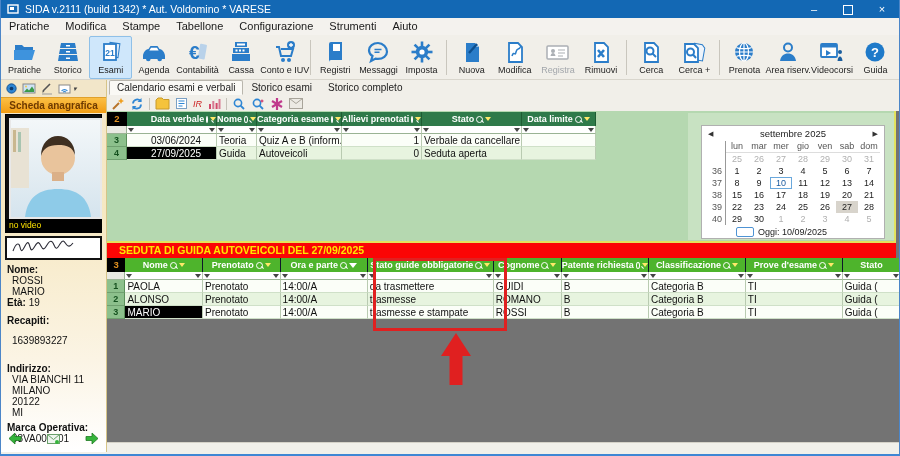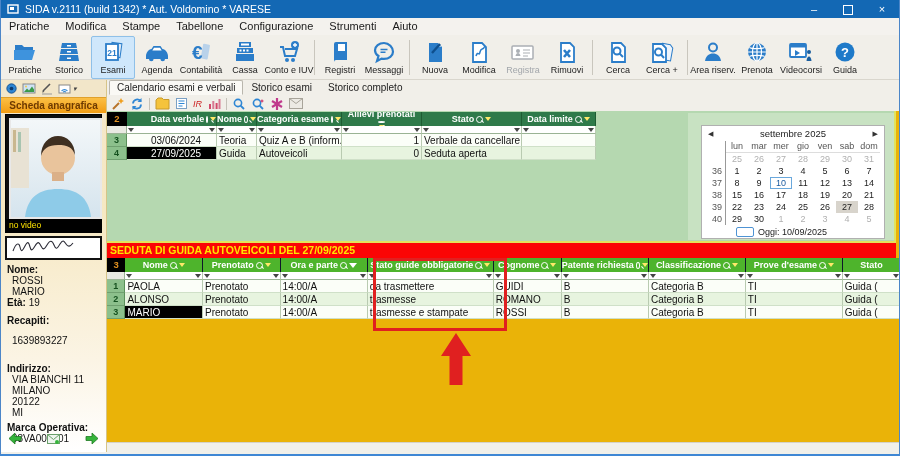--- a/index.html
+++ b/index.html
@@ -41,21 +41,21 @@
     background:linear-gradient(180deg,#f3f7f9 0%,#e2ecf2 60%,#d5e4ee 100%);overflow:hidden;}
   .novideo{position:absolute;left:0;bottom:0;width:100%;height:13px;background:#000;color:#ffe400;
     font-size:8.5px;line-height:13px;padding-left:3px;box-sizing:border-box;}
   .sigbox{position:absolute;left:4px;top:156px;width:97px;height:24px;background:#fff;border:2px solid #111;box-sizing:border-box;}
   .sb-info{position:absolute;left:6px;top:184px;width:96px;font-size:10px;color:#111;line-height:11px;}
   .sb-info b{font-weight:bold;}
   .ind{padding-left:5px;}
   .sbnav{position:absolute;left:0;bottom:3px;width:100%;display:flex;align-items:center;justify-content:space-between;
     padding:0 7px;box-sizing:border-box;}
   
-  .content{position:absolute;left:106px;top:80px;width:794px;height:363px;background:#eab308;overflow:hidden;}
+  .content{position:absolute;left:106px;top:80px;width:794px;height:363px;background:#737373;overflow:hidden;}
   .topstrip{position:absolute;left:0;top:0;width:794px;height:31px;background:#f1efe9;}
   .tabbar{position:absolute;left:2px;top:0;height:15px;display:flex;font-size:10px;color:#222;}
   .tab{padding:1px 7px 0 7px;border:1px solid transparent;}
   .tab.on{background:#faf9f5;border-color:#b9b6ad;border-bottom-color:#faf9f5;border-radius:2px 2px 0 0;}
   .minibar{position:absolute;left:4px;top:16px;height:15px;display:flex;align-items:center;gap:5px;}
   .mbtn{display:flex;align-items:center;height:14px;}
   .msep{width:1px;height:12px;background:#c5c2b9;}
   .ir{color:#cc2222;font-weight:normal;font-size:9px;font-style:italic;}
   
   .greenarea{position:absolute;left:0;top:31px;width:789px;height:132px;background:#b5d8b0;
@@ -70,21 +70,21 @@
   .cdn{text-align:center;color:#555;border-bottom:1px solid #ddd;padding-bottom:1px;}
   .cw{text-align:right;padding-right:3px;color:#555;border-right:1px solid #999;line-height:12px;}
   .cd{text-align:center;line-height:12px;color:#222;box-sizing:border-box;}
   .cd.mut{color:#b0b0b0;}
   .cd.today{border:1px solid #6aa8dc;line-height:10px;color:#1a5a9e;}
   .cd.sel{background:#d8d4cc;}
   .calfoot{display:flex;align-items:center;gap:4px;padding:2px 0 0 34px;}
   .todaybox{display:inline-block;width:16px;height:8px;border:1.5px solid #4e93d4;border-radius:2px;}
   
   .banner{position:absolute;left:0;top:163px;width:789px;height:15px;background:#fb0505;color:#ffe400;
-    font-size:10.5px;font-weight:bold;line-height:15px;padding-left:3px;box-sizing:border-box;white-space:nowrap;}
+    font-size:10.5px;font-weight:bold;line-height:15px;padding-left:12px;box-sizing:border-box;white-space:nowrap;}
   
   .tbl{position:absolute;font-size:10px;color:#111;}
   .tr{display:flex;}
   .cell{box-sizing:border-box;border-right:1px solid #b9cbb1;border-bottom:1px solid #cfe0c8;
     padding:0 2px;white-space:nowrap;overflow:hidden;line-height:13px;height:13px;}
   .th{box-sizing:border-box;display:flex;align-items:center;justify-content:center;gap:2px;height:14px;
     color:#fff;font-size:9px;font-weight:bold;white-space:nowrap;overflow:hidden;}
   .t1 .th{background:#2f7a4a;border-right:1px solid #1e5c33;}
   .t2 .th{background:#4eb42c;border-right:1px solid #0f172a;}
   .corner{box-sizing:border-box;background:#000;color:#e09020;font-weight:bold;font-size:9.5px;text-align:center;line-height:14px;height:14px;}
@@ -95,21 +95,21 @@
   .fcell::before{left:1px;} .fcell::after{right:1px;}
   .fnum{box-sizing:border-box;height:8px;background:#e9e9e2;border-right:1px solid #9ab394;border-bottom:1px solid #9ab394;}
   .rowa{background:#fbfef8;} .rowb{background:#e7f4df;}
   .selcell{background:#000 !important;color:#fff;}
   
   .hmag{display:inline-block;width:5px;height:5px;border:1px solid #fff;border-radius:50%;position:relative;}
   .hmag::after{content:"";position:absolute;left:4px;top:4px;width:3px;height:1px;background:#fff;transform:rotate(45deg);}
   .hsort{display:inline-block;width:0;height:0;border-left:3px solid transparent;border-right:3px solid transparent;border-top:4px solid #ffe96a;}
   .hfun{display:inline-block;width:0;height:0;border-left:4px solid transparent;border-right:4px solid transparent;border-top:5px solid #fff;}
   
-  .w-n{width:20px;} .w1{width:90px;padding-left:24px;} .w2{width:40px;} .w3{width:85px;} .w4{width:80px;flex-direction:column;} .w5{width:100px;} .w6{width:74px;}
+  .w-n{width:20px;} .w1{width:90px;padding-left:24px;} .w2{width:40px;} .w3{width:85px;} .w4{width:80px;} .w5{width:100px;} .w6{width:74px;}
   
   .v-n{width:19px;} .v1{width:80px;} .v2{width:80px;} .v3{width:90px;} .v4{width:130px;} .v5{width:70px;} .v6{width:90px;} .v7{width:100px;} .v8{width:100px;} .v9{width:60px;}
   .tnum{text-align:right;}
   .t1{left:0;top:32px;width:489px;}
   .t2{left:0;top:178px;width:794px;}
   
   .hlbox{position:absolute;left:266px;top:178px;width:134px;height:73px;border:3px solid #e02020;box-sizing:border-box;z-index:8;pointer-events:none;}
   .hlarrow{position:absolute;left:331px;top:253px;z-index:8;}
   
   .statusbar{position:absolute;left:0;bottom:0;width:100%;height:11px;background:#f1f0ea;border-top:1px solid #d5d2c8;}
@@ -242,20 +242,35 @@
     </div>
     <div class="tbtn">
       <span class="tico">
           <svg width="24" height="24" viewBox="0 0 24 24">
             <path d="M12 3c-5 0-9 3.2-9 7.2 0 2.4 1.4 4.5 3.5 5.8L5 21l4.6-2.4c.8.2 1.6.3 2.4.3 5 0 9-3.2 9-7.2S17 3 12 3z" fill="none" stroke="#2b7dc9" stroke-width="2.2"></path>
             <path d="M8.5 9.5h7M8.5 12.3h5" stroke="#2b7dc9" stroke-width="1.4"></path>
           </svg>
         </span>
       <span class="tlbl">Messaggi</span>
     </div>
+    <div class="tbtn">
+      <span class="tico">
+          <svg width="24" height="24" viewBox="0 0 24 24">
+            <g fill="#2b7dc9">
+              <rect x="10.7" y="1.5" width="2.6" height="21"></rect>
+              <rect x="10.7" y="1.5" width="2.6" height="21" transform="rotate(45 12 12)"></rect>
+              <rect x="10.7" y="1.5" width="2.6" height="21" transform="rotate(90 12 12)"></rect>
+              <rect x="10.7" y="1.5" width="2.6" height="21" transform="rotate(135 12 12)"></rect>
+              <circle cx="12" cy="12" r="6.2"></circle>
+            </g>
+            <circle cx="12" cy="12" r="2.6" fill="#fff"></circle>
+          </svg>
+        </span>
+      <span class="tlbl">Imposta</span>
+    </div>
     <div class="tsep"></div>
     <div class="tbtn">
       <span class="tico">
           <svg width="24" height="24" viewBox="0 0 24 24">
             <path d="M6 3h9l4 4v15H6z" fill="#2b7dc9"></path>
             <path d="M15 3v4h4z" fill="#9cc4e8"></path>
             <line x1="9" y1="13" x2="17" y2="4" stroke="#0e4f8e" stroke-width="2.4"></line>
           </svg>
         </span>
       <span class="tlbl">Nuova</span>
@@ -305,41 +320,41 @@
           <svg width="26" height="24" viewBox="0 0 26 24">
             <path d="M12 4h8l3 3v13H12z" fill="#eef4fb" stroke="#2b7dc9" transform="rotate(10 17 12)"></path>
             <path d="M4 4h9l4 4v14H4z" fill="#fff" stroke="#2b7dc9" stroke-width="1.8"></path>
             <circle cx="9.5" cy="12" r="3.5" fill="none" stroke="#2b7dc9" stroke-width="2"></circle>
             <line x1="12" y1="14.5" x2="15" y2="18" stroke="#2b7dc9" stroke-width="2"></line>
           </svg>
         </span>
       <span class="tlbl">Cerca +</span>
     </div>
     <div class="tsep"></div>
-    <div class="tbtn">
-      <span class="tico">
-          <svg width="24" height="24" viewBox="0 0 24 24">
-            <circle cx="12" cy="7.5" r="4" fill="none" stroke="#2b7dc9" stroke-width="2"></circle>
-            <path d="M4 21c1-5.5 4-7.5 8-7.5s7 2 8 7.5z" fill="#2b7dc9"></path>
-          </svg>
-        </span>
-      <span class="tlbl">Area riserv.</span>
-    </div>
     <div class="tbtn">
       <span class="tico">
           <svg width="24" height="24" viewBox="0 0 24 24">
             <circle cx="12" cy="12" r="9" fill="#2b7dc9"></circle>
             <g stroke="#fff" fill="none" stroke-width="1.2">
               <path d="M3 12h18M12 3v18"></path>
               <ellipse cx="12" cy="12" rx="4.5" ry="9"></ellipse>
               <path d="M4.5 7.5c2 1.5 13 1.5 15 0M4.5 16.5c2-1.5 13-1.5 15 0"></path>
             </g>
           </svg>
         </span>
       <span class="tlbl">Prenota</span>
+    </div>
+    <div class="tbtn">
+      <span class="tico">
+          <svg width="24" height="24" viewBox="0 0 24 24">
+            <circle cx="12" cy="7.5" r="4" fill="none" stroke="#2b7dc9" stroke-width="2"></circle>
+            <path d="M4 21c1-5.5 4-7.5 8-7.5s7 2 8 7.5z" fill="#2b7dc9"></path>
+          </svg>
+        </span>
+      <span class="tlbl">Area riserv.</span>
     </div>
     <div class="tbtn">
       <span class="tico">
           <svg width="26" height="24" viewBox="0 0 26 24">
             <rect x="2" y="4" width="16" height="13" rx="1" fill="#fff" stroke="#2b7dc9" stroke-width="1.8"></rect>
             <rect x="2" y="4" width="16" height="3.5" fill="#2b7dc9"></rect>
             <path d="M7 10l5 3-5 3z" fill="#2b7dc9"></path>
             <circle cx="21" cy="12" r="2" fill="#1b5e9e"></circle>
             <path d="M18.5 21c.3-3 1.2-4.5 2.5-4.5s2.2 1.5 2.5 4.5z" fill="#1b5e9e"></path>
           </svg>

